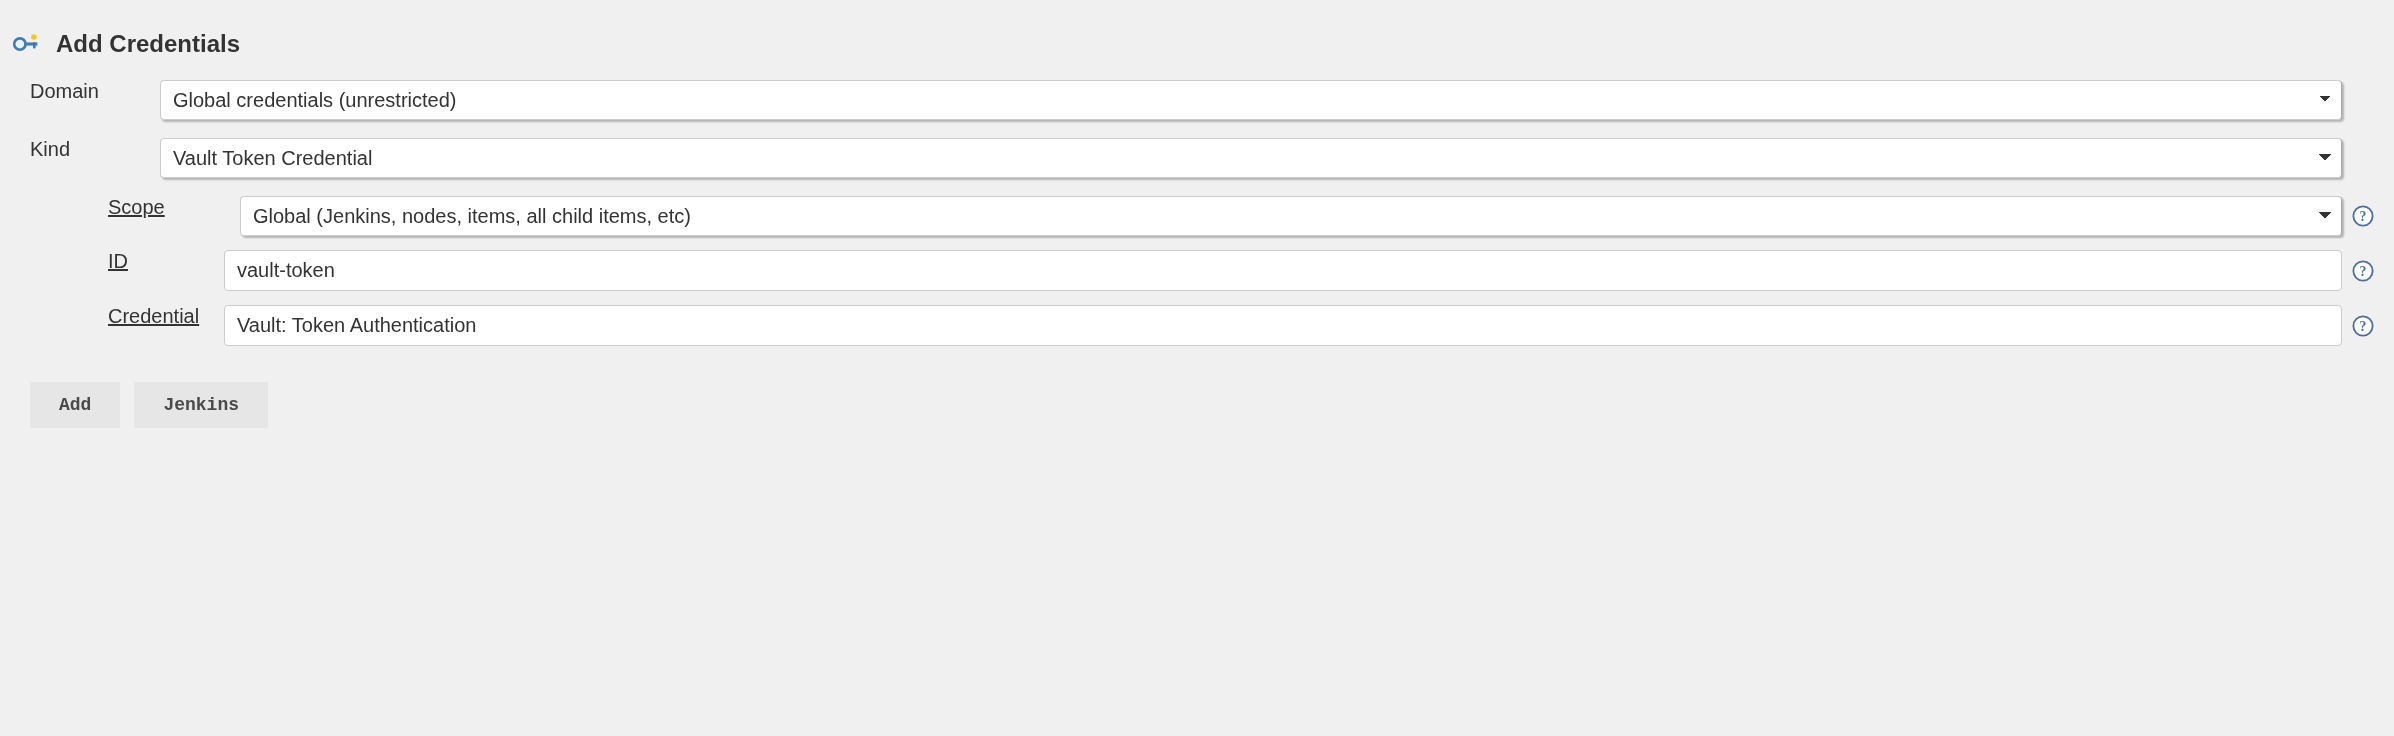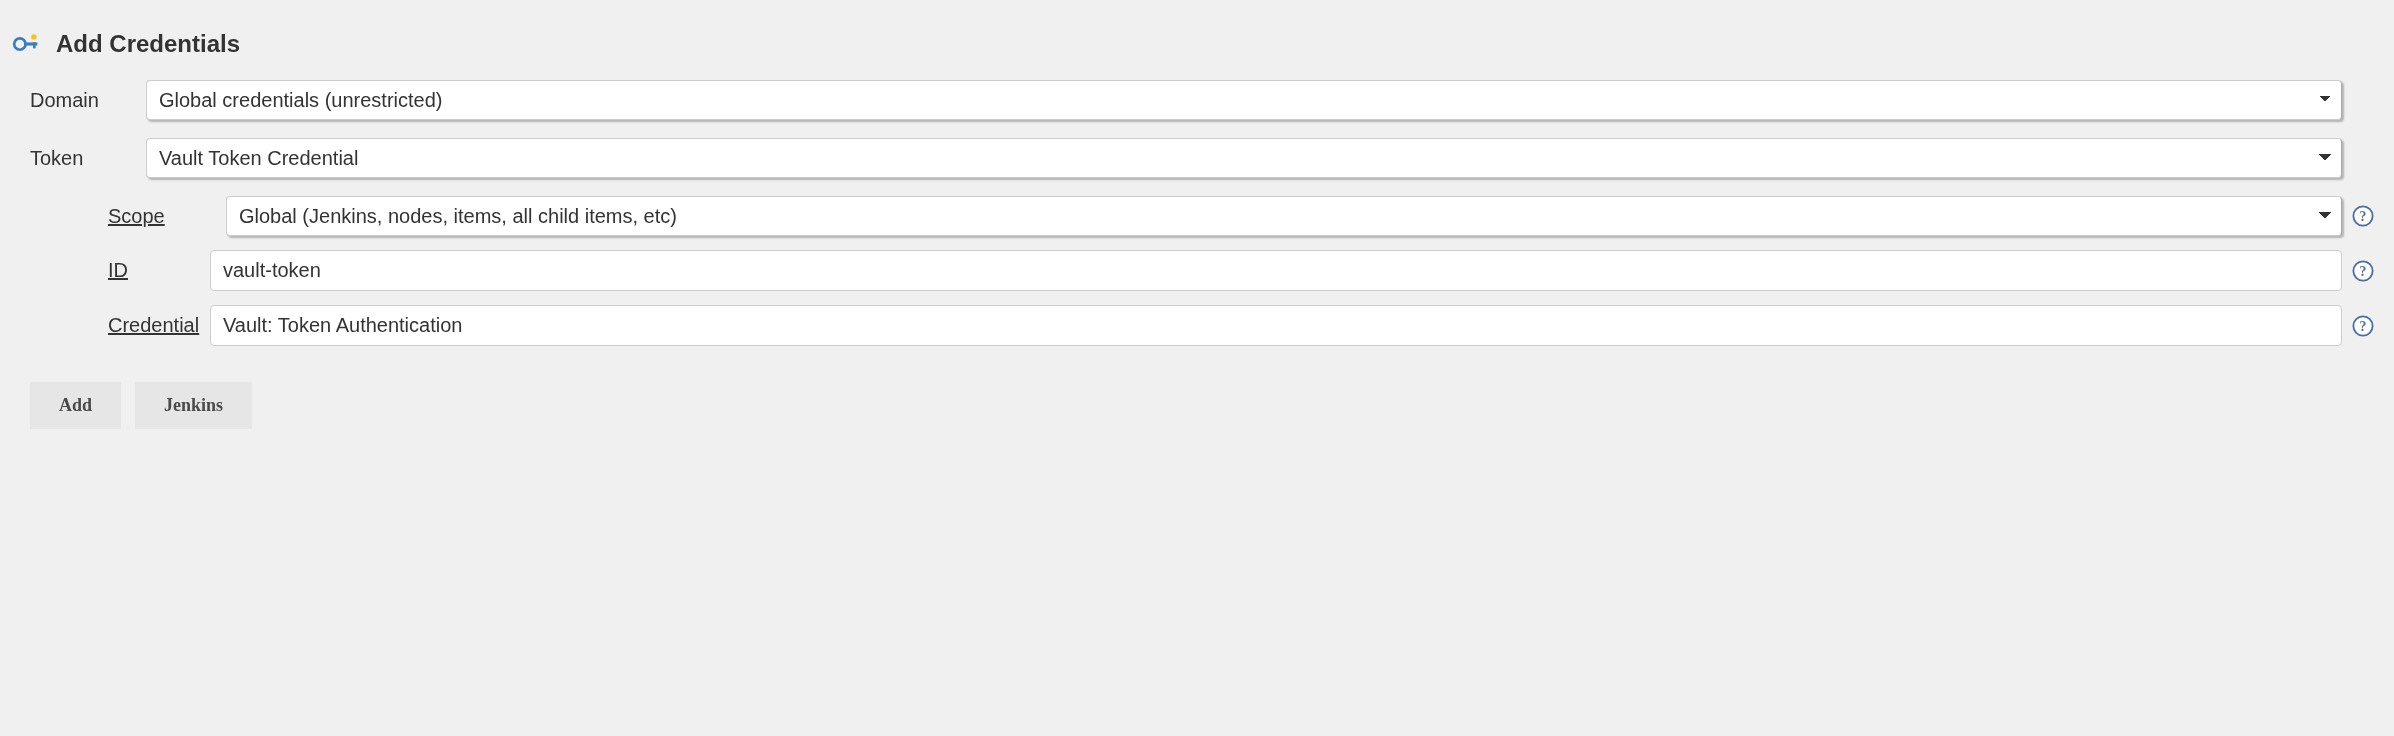--- a/index.html
+++ b/index.html
@@ -26,23 +26,23 @@
     font-size: 24px;
     color: #333;
   }
   .key-icon {
     width: 28px;
     height: 28px;
     flex: 0 0 auto;
   }
   .form-row {
     display: flex;
-    align-items: center;
+    align-items: flex-start;
     margin-bottom: 18px;
-    gap: 8px;
+    gap: 22px;
   }
   .label-col {
     flex: 0 0 110px;
     text-align: left;
     padding-left: 18px;
     font-size: 20px;
     color: #333;
   }
   .indent .label-col {
     flex: 0 0 190px;
@@ -96,21 +96,21 @@
     gap: 14px;
     margin-top: 36px;
     padding-left: 18px;
   }
   .btn {
     background: #e6e6e6;
     border: 1px solid #e6e6e6;
     color: #4a4a4a;
     font-weight: bold;
     font-size: 18px;
-    font-family: Liberation Serif, serif;
+    font-family: Liberation Mono, monospace;
     padding: 12px 28px;
     cursor: pointer;
   }
   .form-row.indent { margin-bottom: 14px; }
 </style>
 </head>
 <body>
 
 <div class="page">
 
@@ -128,21 +128,21 @@
     <div class="label-col">Domain</div>
     <div class="field-col">
       <select class="select-ctl">
         <option>Global credentials (unrestricted)</option>
       </select>
       <span class="help-spacer"></span>
     </div>
   </div>
 
   <div class="form-row">
-    <div class="label-col">Token</div>
+    <div class="label-col">Kind</div>
     <div class="field-col">
       <select class="select-ctl">
         <option>Vault Token Credential</option>
       </select>
       <span class="help-spacer"></span>
     </div>
   </div>
 
   <div class="form-row indent">
     <div class="label-col">Scope</div>

